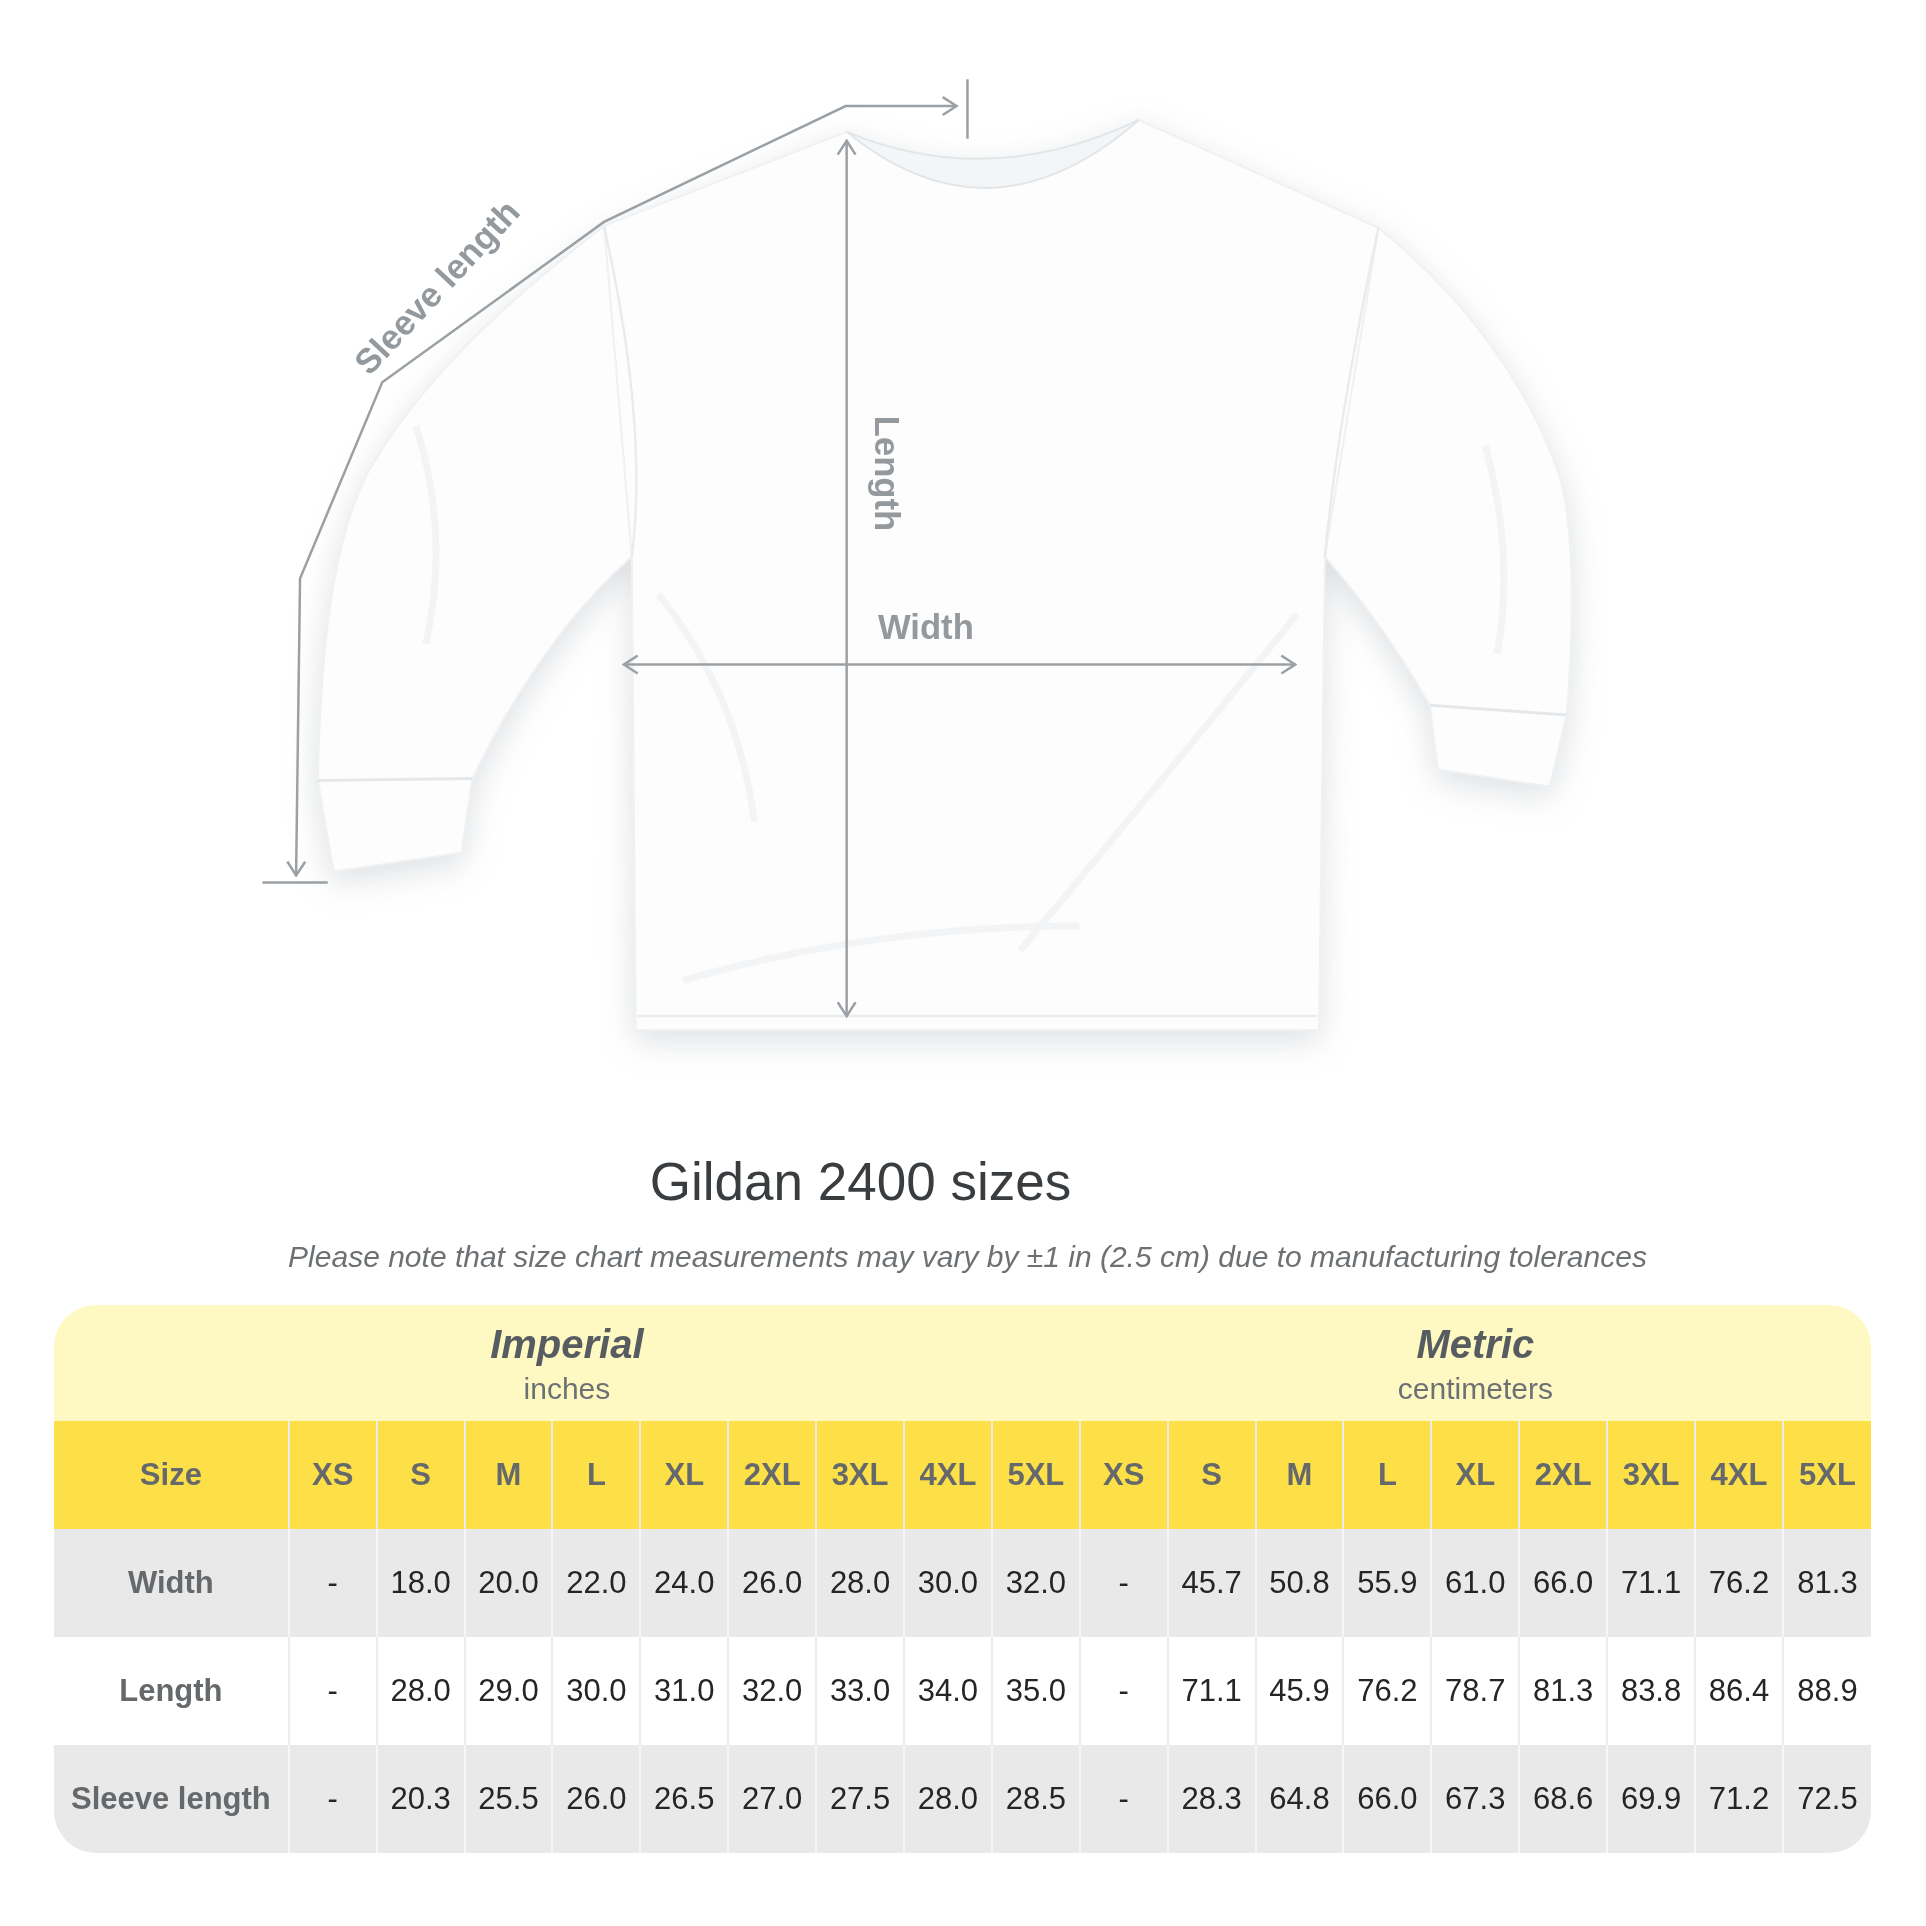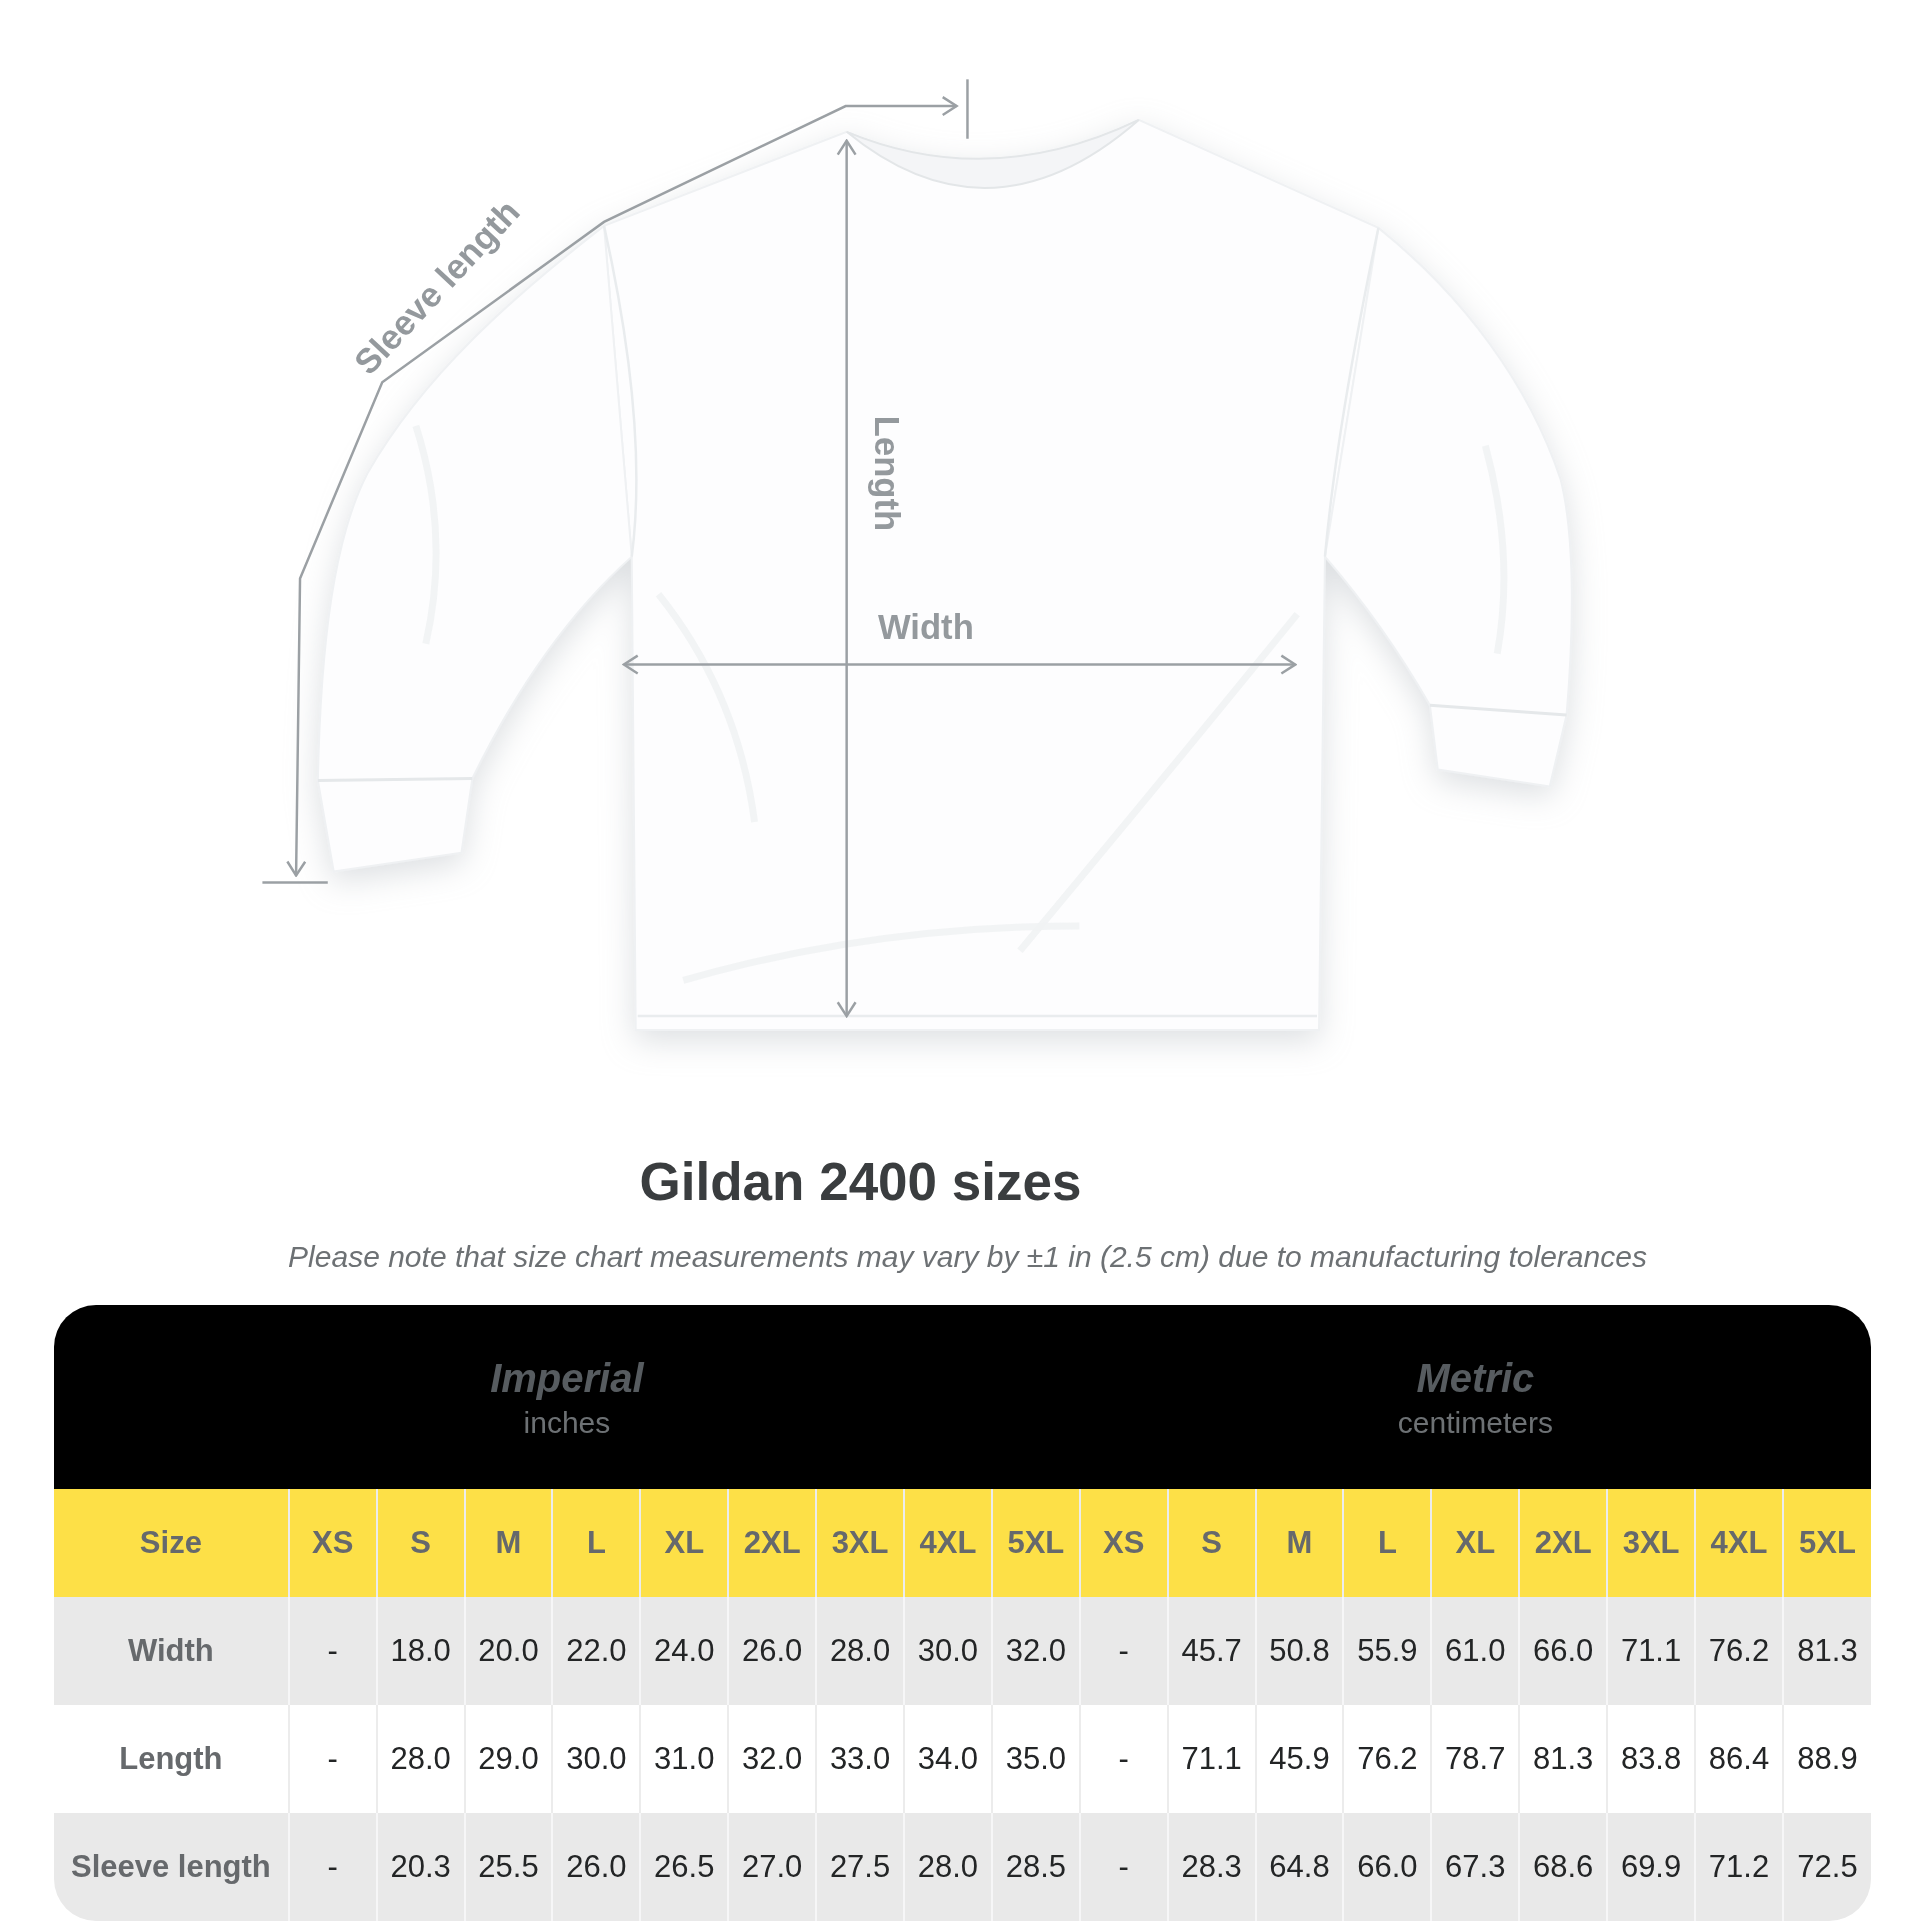--- a/index.html
+++ b/index.html
@@ -13,35 +13,35 @@
   .seam{fill:none;stroke:#e9ecee;stroke-width:2.5;}
   .cuffseam{fill:none;stroke:#e5e8ea;stroke-width:3;}
   .fold{fill:none;stroke:#f1f3f4;stroke-width:7;opacity:.9;}
   .collar{fill:#f4f5f7;stroke:#e3e6e8;stroke-width:2;}
   .measure{fill:none;stroke:#9ba0a4;stroke-width:2.5;}
   .tick{fill:none;stroke:#9ba0a4;stroke-width:2.5;}
   .mlabel{fill:#94999d;font-size:35px;font-weight:bold;text-anchor:middle;
           font-family:"Liberation Sans","DejaVu Sans",sans-serif;}
   .page-title{
     position:absolute;left:0;top:1151px;width:1721px;text-align:center;
-    font-size:53px;font-weight:bold;color:#3a3d3f;margin:0;
+    font-size:53px;font-weight:normal;color:#3a3d3f;margin:0;
   }
   .subtitle{
     position:absolute;left:0;top:1236px;width:1927px;text-align:center;
     font-size:30px;font-style:italic;color:#6d7174;margin:4px;
   }
   .table-wrap{
     position:absolute;left:54px;top:1305px;width:1817px;
     border-radius:42px;overflow:hidden;
   }
   table.sizes{
     width:100%;border-collapse:collapse;table-layout:fixed;
   }
   td{vertical-align:middle;text-align:center;padding:0;}
-  tr.band-row td{background:#000000;height:184px;}
+  tr.band-row td{background:#fef9c3;height:116px;}
   .band-name{font-size:40px;font-weight:bold;font-style:italic;color:#575c60;line-height:1.25;}
   .band-unit{font-size:30px;color:#6d7174;line-height:1.3;}
   tr.size-row td{background:#fde047;height:108px;}
   tr.row-light td{background:#ffffff;height:108px;}
   tr.row-dark td{background:#e9e9e9;height:108px;}
   tr.size-row td:not(:first-child),
   tr.row-light td:not(:first-child){border-left:2px solid #ececec;}
   tr.row-dark td:not(:first-child){border-left:2px solid #f6f6f7;}
   td.rowlabel{font-weight:bold;color:#66696c;font-size:31px;}
   td.sizehead{font-weight:bold;color:#66696c;font-size:31px;margin-top:27px;}

